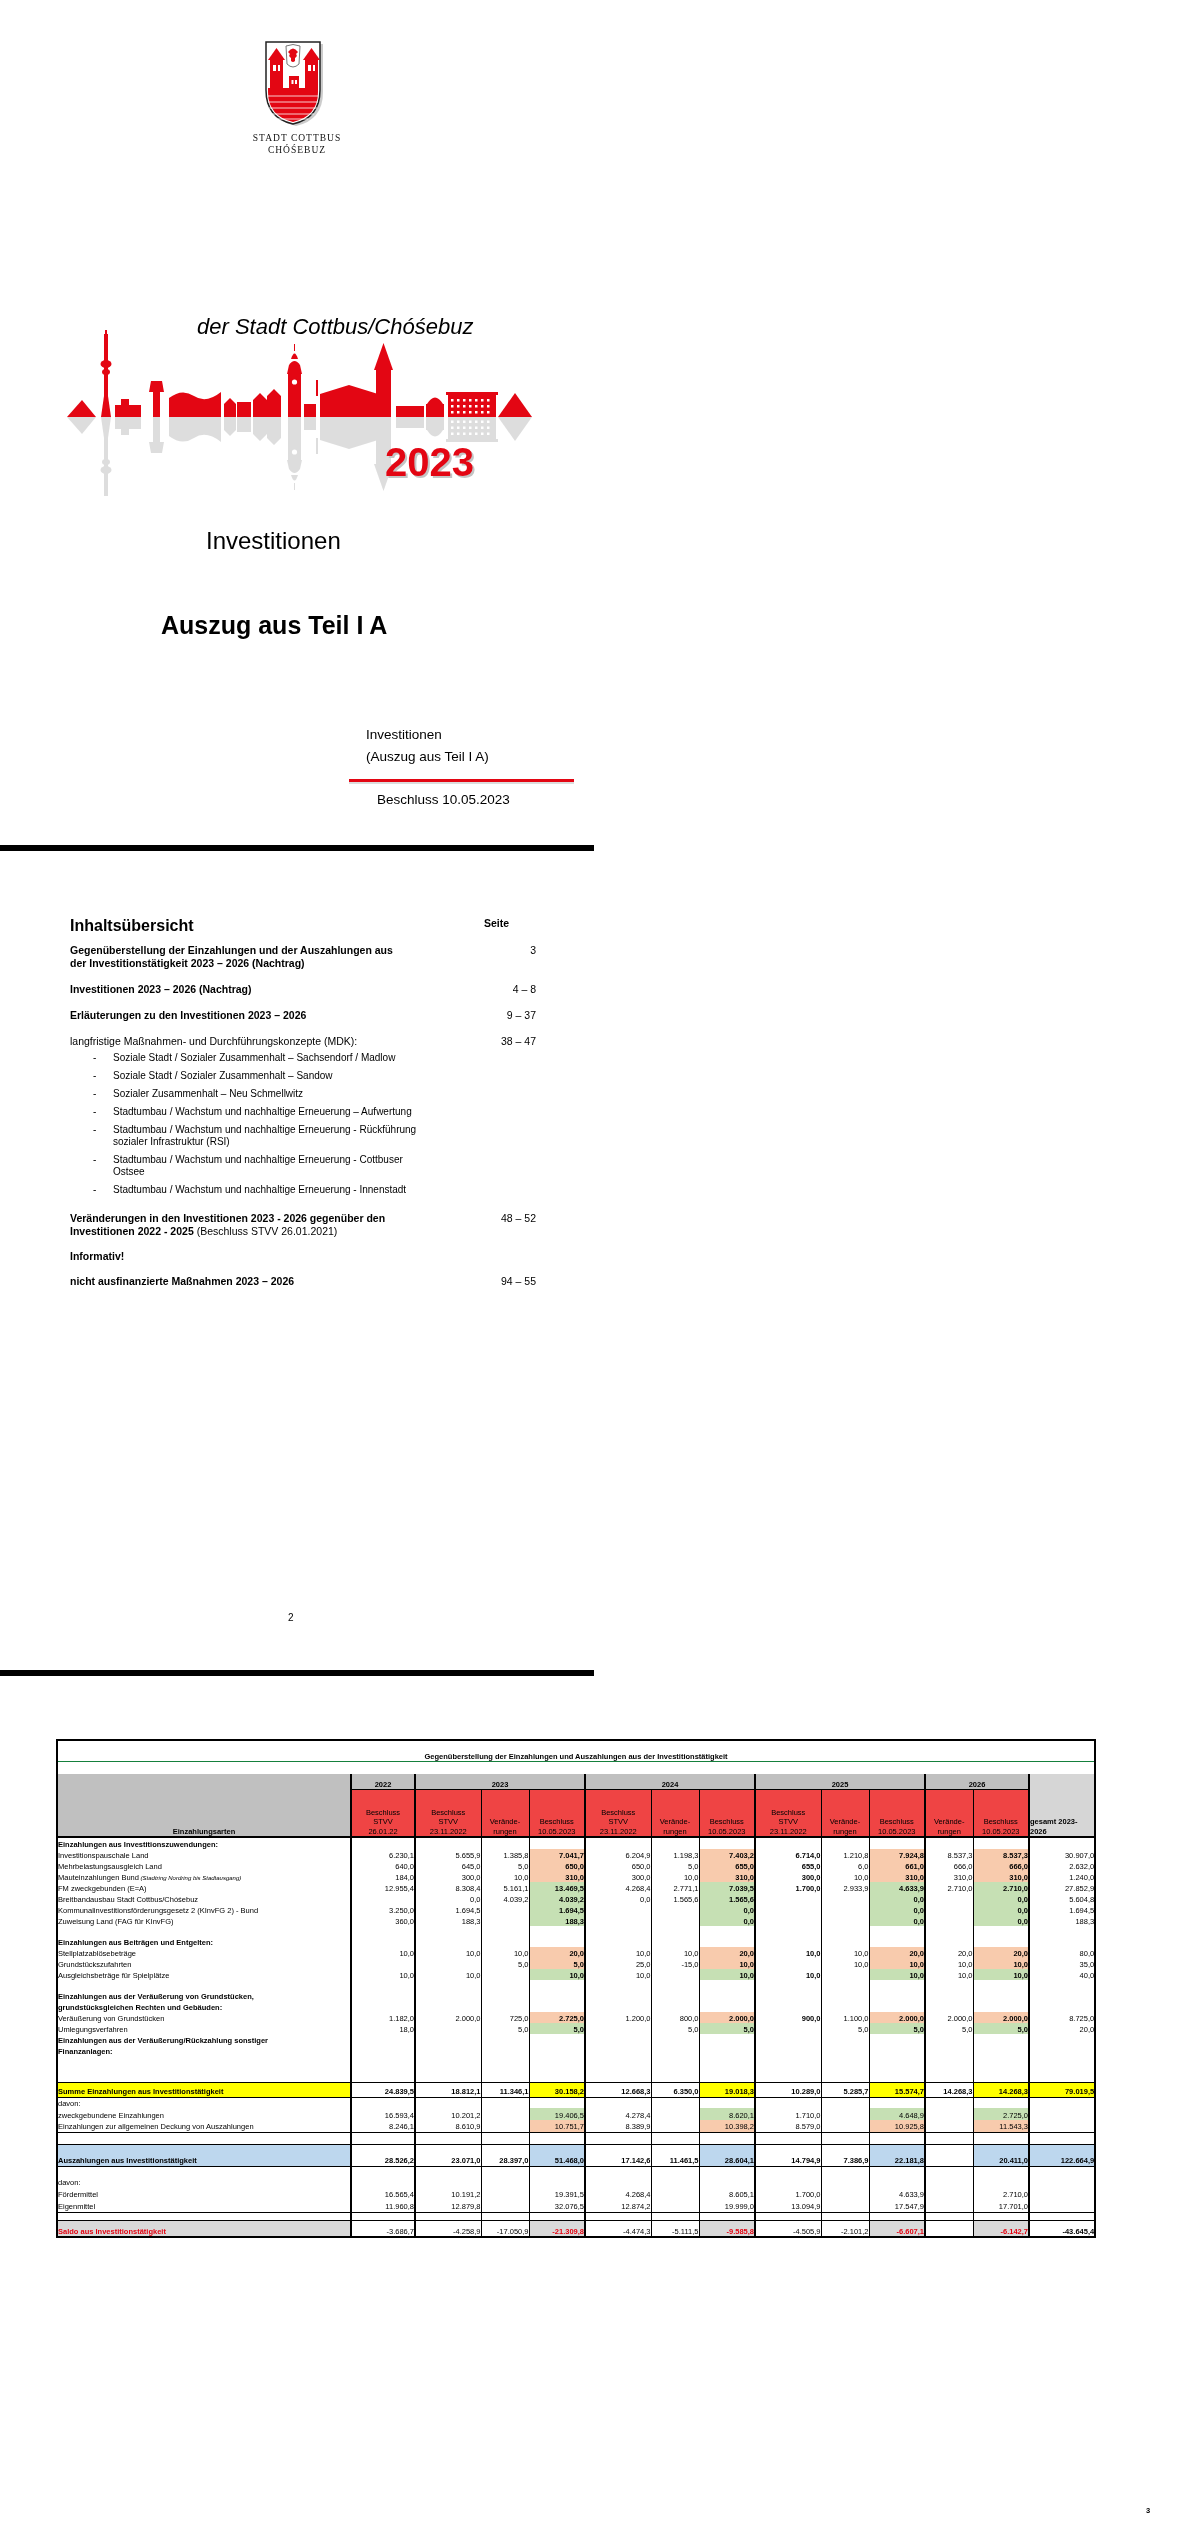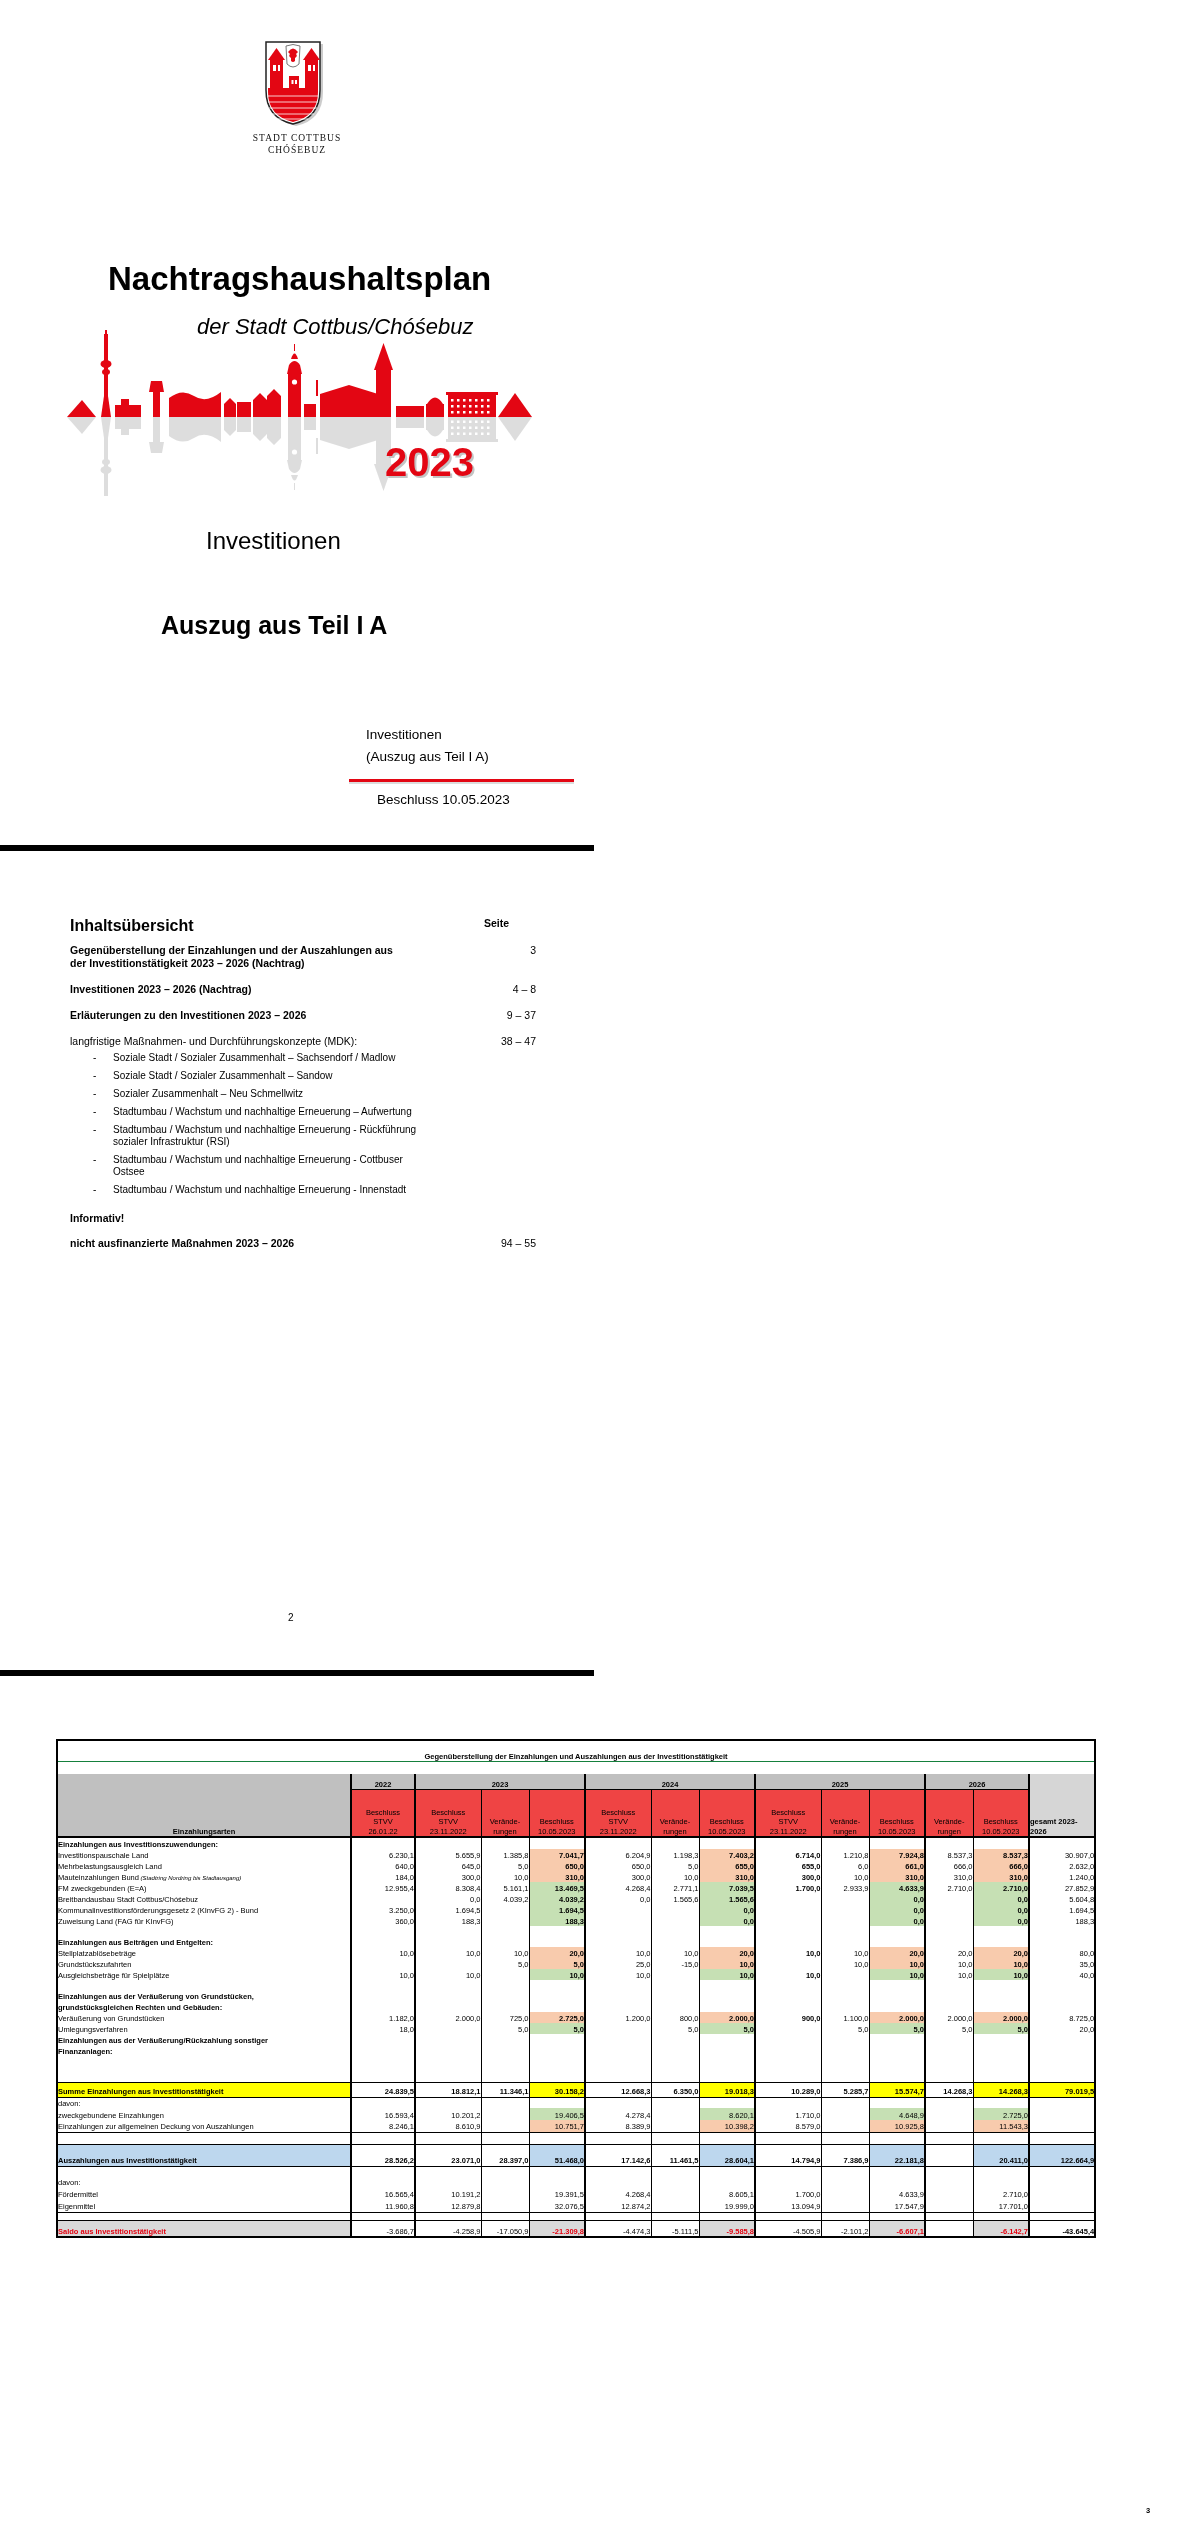--- a/index.html
+++ b/index.html
@@ -98,21 +98,20 @@
       <rect x="27" y="36" width="10" height="14" fill="#e30613"></rect>
       <rect x="29.5" y="40" width="2" height="4" fill="#fff"></rect>
         <rect x="33" y="40" width="2" height="4" fill="#fff"></rect>
     </svg>
   </div>
   <div class="abs logo-caption">
     <div>STADT COTTBUS</div>
     <div>CHÓŚEBUZ</div>
   </div>
 
-  <div class="abs main-title">Nachtragshaushaltsplan</div>
   <div class="abs sub-title">der Stadt Cottbus/Chóśebuz</div>
 
   <div class="abs" style="left:58px;top:330px;width:475px;height:166px;">
     <svg viewBox="0 0 475 166" width="475" height="166">
       <g fill="#e30613">
         <g id="sky">
           <path d="M9,87 L24,70 L38,87 Z"></path>
           <rect x="46" y="4" width="4" height="83"></rect>
           <rect x="47" y="0" width="2" height="7"></rect>
           <ellipse cx="48" cy="34" rx="5.5" ry="4"></ellipse>
@@ -234,20 +233,25 @@
         <div class="btext">Stadtumbau / Wachstum und nachhaltige Erneuerung - Cottbuser
 Ostsee</div>
       </div>
       <div class="bullet">
         <div class="dash">-</div>
         <div class="btext">Stadtumbau / Wachstum und nachhaltige Erneuerung - Innenstadt</div>
       </div>
     </div>
   <div class="abs toc-entries2">
       <div class="toc-entry2">
+        <div class="e2text"><span class="b">Veränderungen in den Investitionen 2023 - 2026 gegenüber den
+Investitionen 2022 - 2025 </span><span>(Beschluss STVV 26.01.2021)</span></div>
+        <div class="toc-pages">48 – 52</div>
+      </div>
+      <div class="toc-entry2">
         <div class="e2text"><span class="b">Informativ!</span></div>
         <div class="toc-pages"></div>
       </div>
       <div class="toc-entry2">
         <div class="e2text"><span class="b">nicht ausfinanzierte Maßnahmen 2023 – 2026</span></div>
         <div class="toc-pages">94 – 55</div>
       </div>
     </div>
   <div class="abs pagenum2">2</div>
   <div class="abs black-bar" style="top:1670px;"></div>

